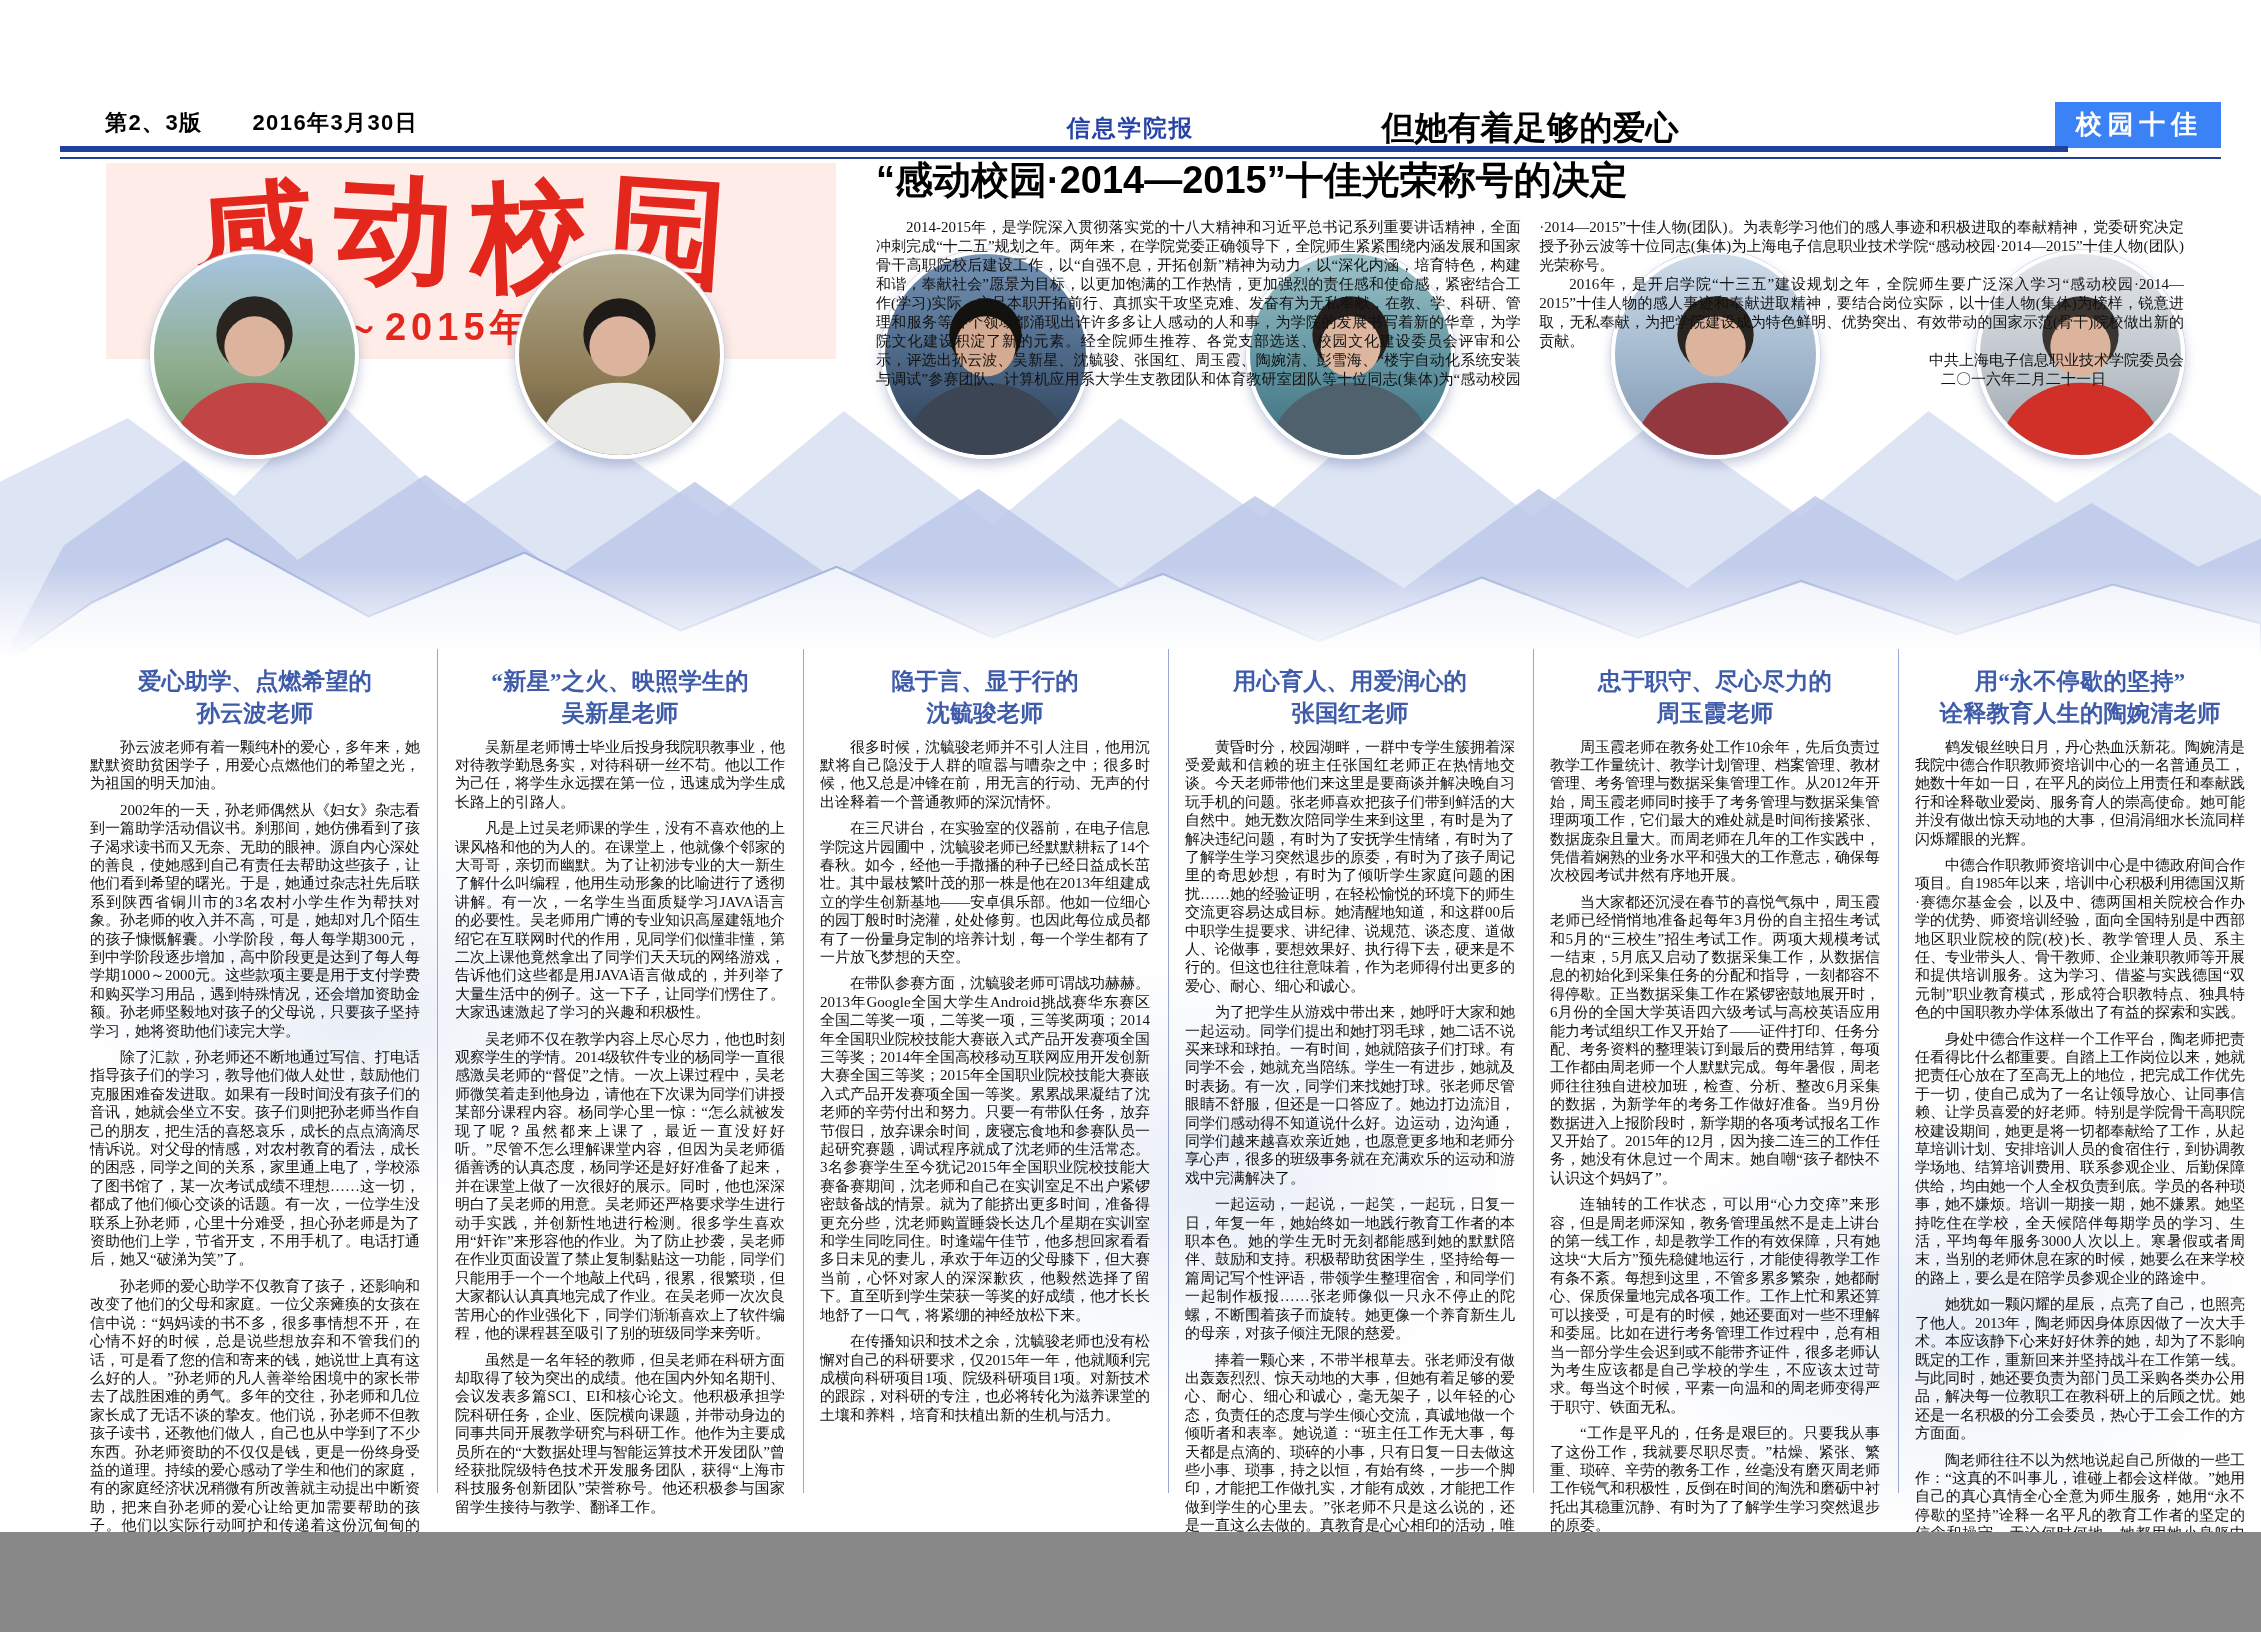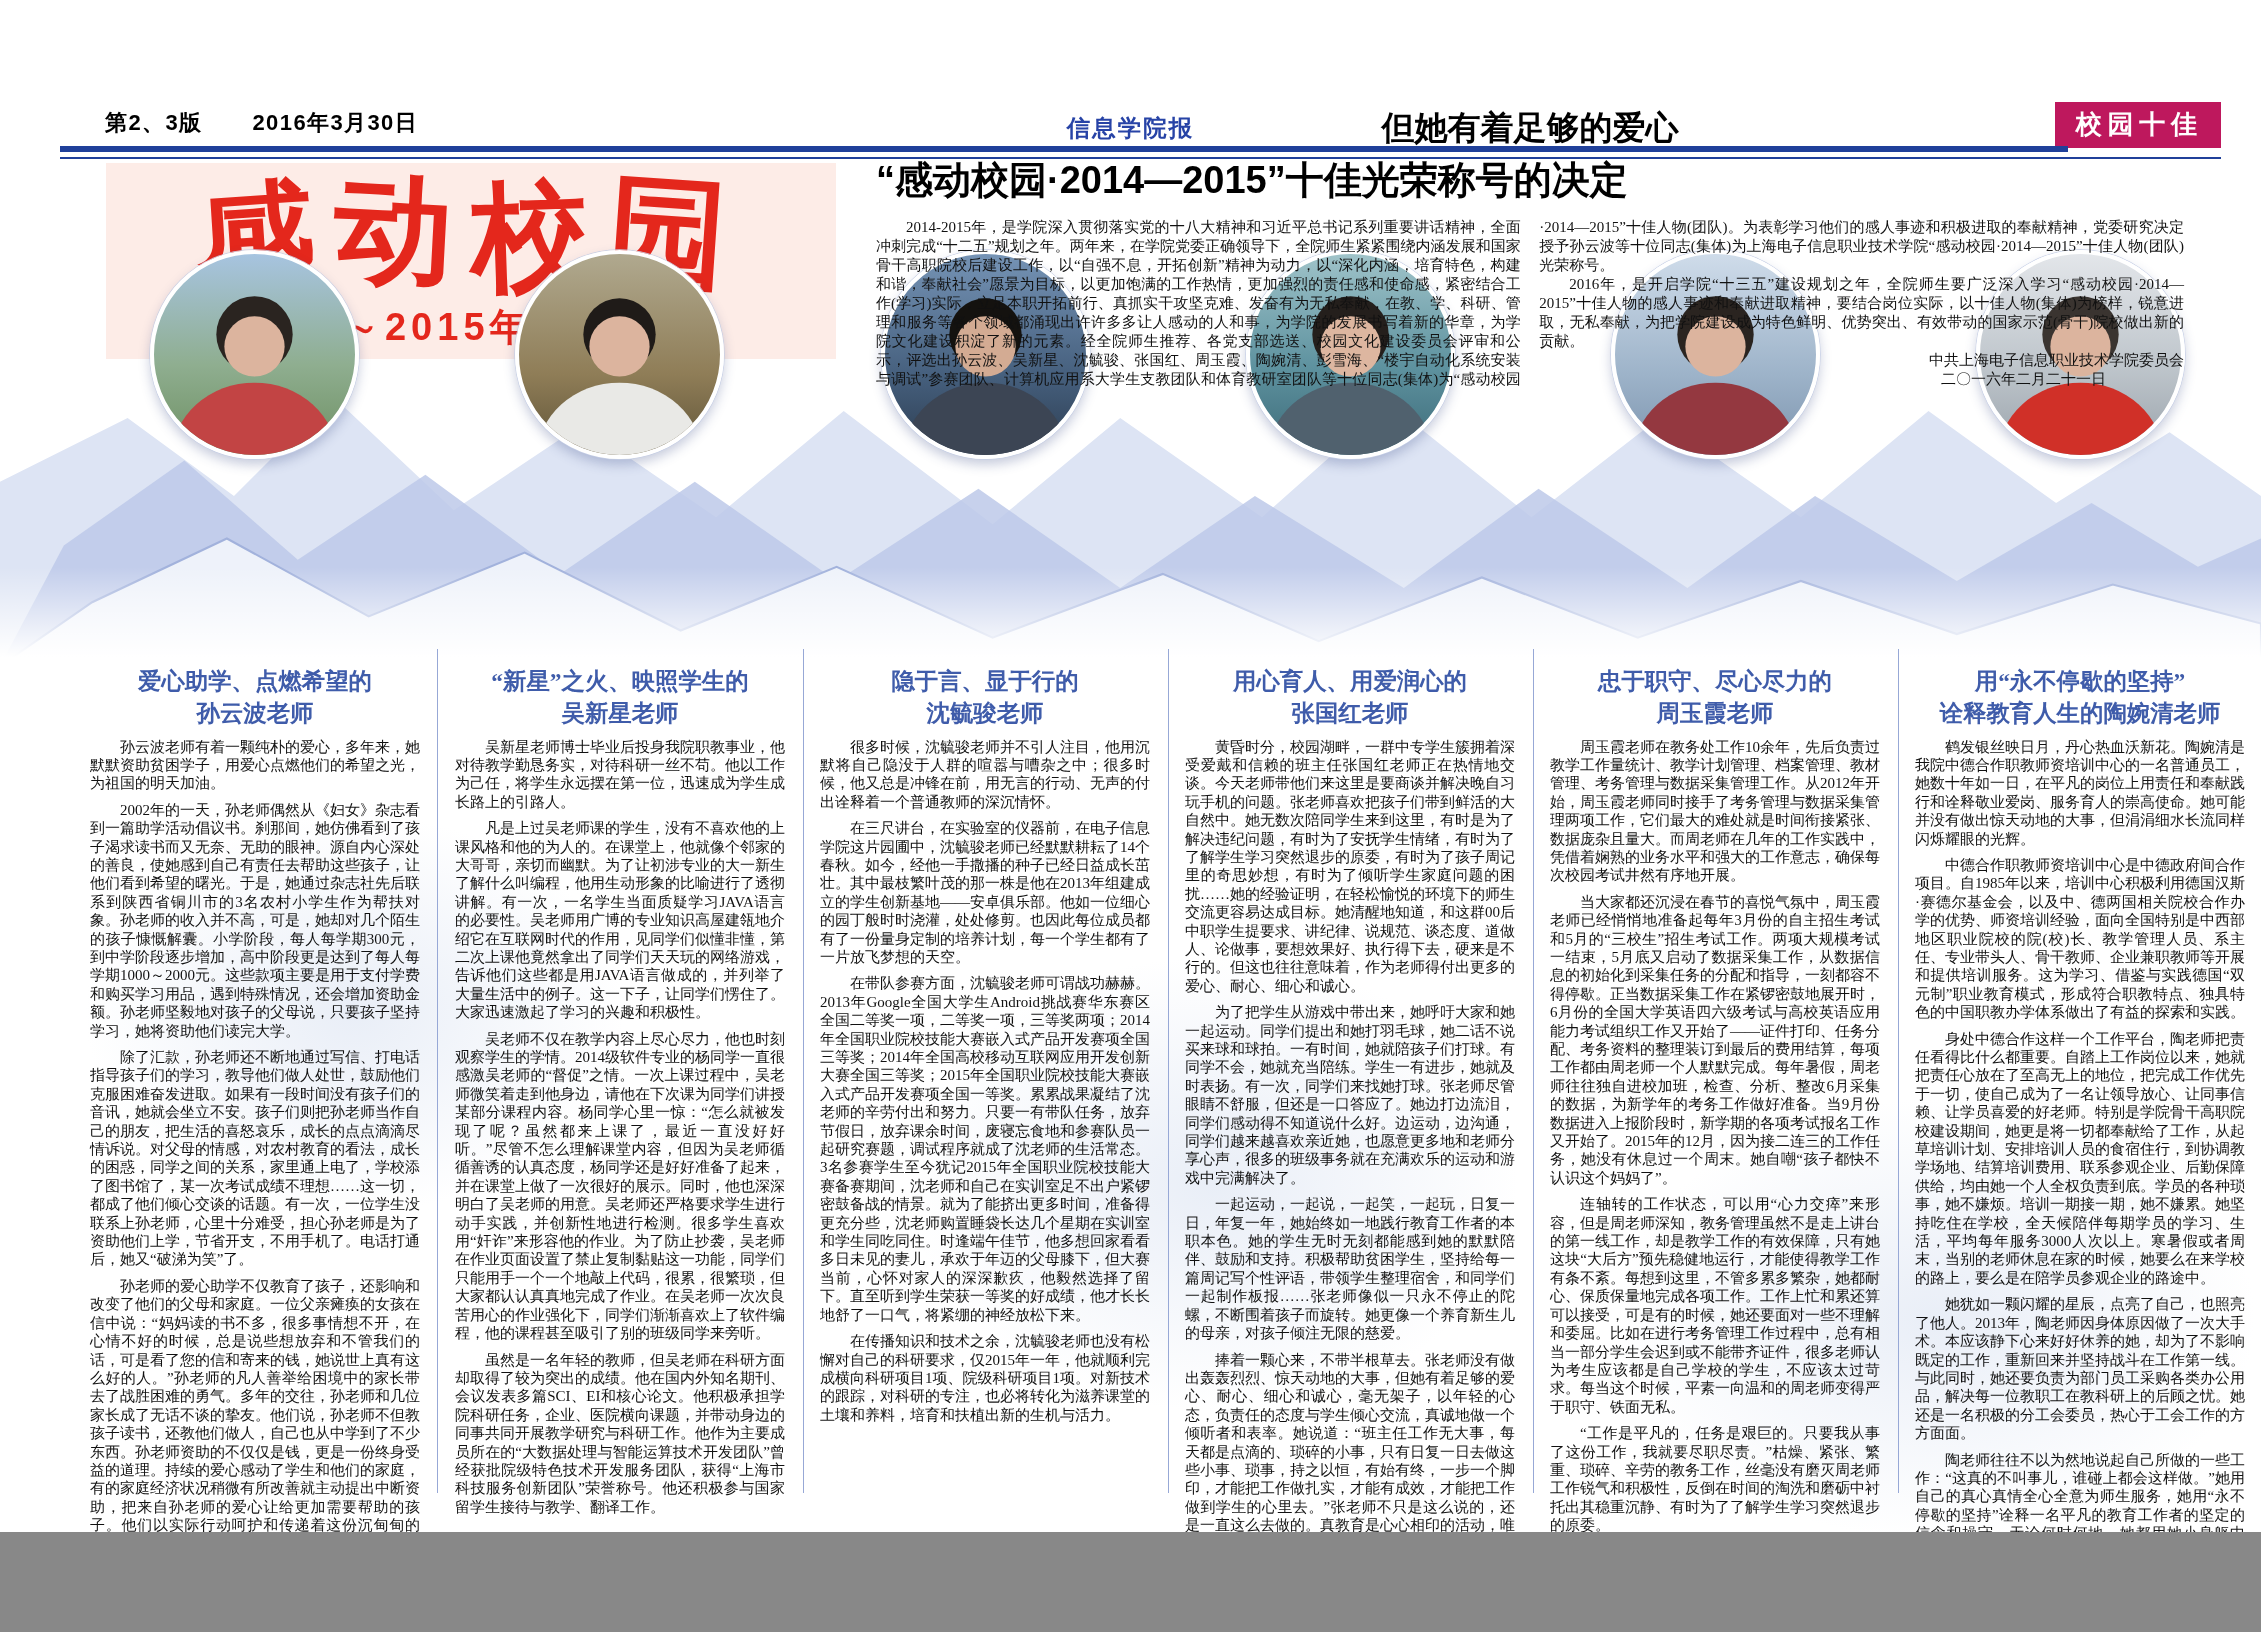--- a/index.html
+++ b/index.html
@@ -5,21 +5,21 @@
   html,body{margin:0;padding:0;background:#888;}
   .page{position:relative;width:2261px;height:1532px;background:#ffffff;overflow:hidden;
         font-family:"Liberation Serif","DejaVu Serif",serif;color:#111;}
   
   .mast-left{position:absolute;left:105px;top:108px;font-family:"Liberation Sans","DejaVu Sans",sans-serif;
              font-weight:bold;font-size:22px;color:#000;letter-spacing:1.4px;}
   .mast-left .edition{margin-right:50px;}
   .mast-center{position:absolute;left:0;right:0;top:112px;text-align:center;
                font-family:"Liberation Sans","DejaVu Sans",sans-serif;font-weight:bold;
                font-size:23.4px;color:#2743a6;letter-spacing:2.1px;}
-  .mast-tag{position:absolute;right:40px;top:102px;background:#be185d;color:#fff;
+  .mast-tag{position:absolute;right:40px;top:102px;background:#3b82f6;color:#fff;
             font-family:"Liberation Sans","DejaVu Sans",sans-serif;font-weight:bold;
             font-size:26px;letter-spacing:5.7px;padding:5px 18.4px 6.4px 21px;}
   .rule-thick{position:absolute;left:60px;top:146px;width:2008px;height:6.4px;background:#20409a;}
   .rule-thin{position:absolute;left:60px;top:157px;width:2161px;height:2.1px;background:#20409a;}
   
   .banner{position:absolute;left:106px;top:163px;width:730px;height:196px;background:#fdece7;text-align:center;}
   .banner-title{margin-top:7px;font-size:119px;line-height:128px;font-weight:bold;color:#e4271c;
                 letter-spacing:18.4px;font-family:"Liberation Serif","DejaVu Serif",serif;}
   .banner-title span{display:inline-block;}
   .banner-title .t1{transform:rotate(-4deg) translateY(4.3px);}

